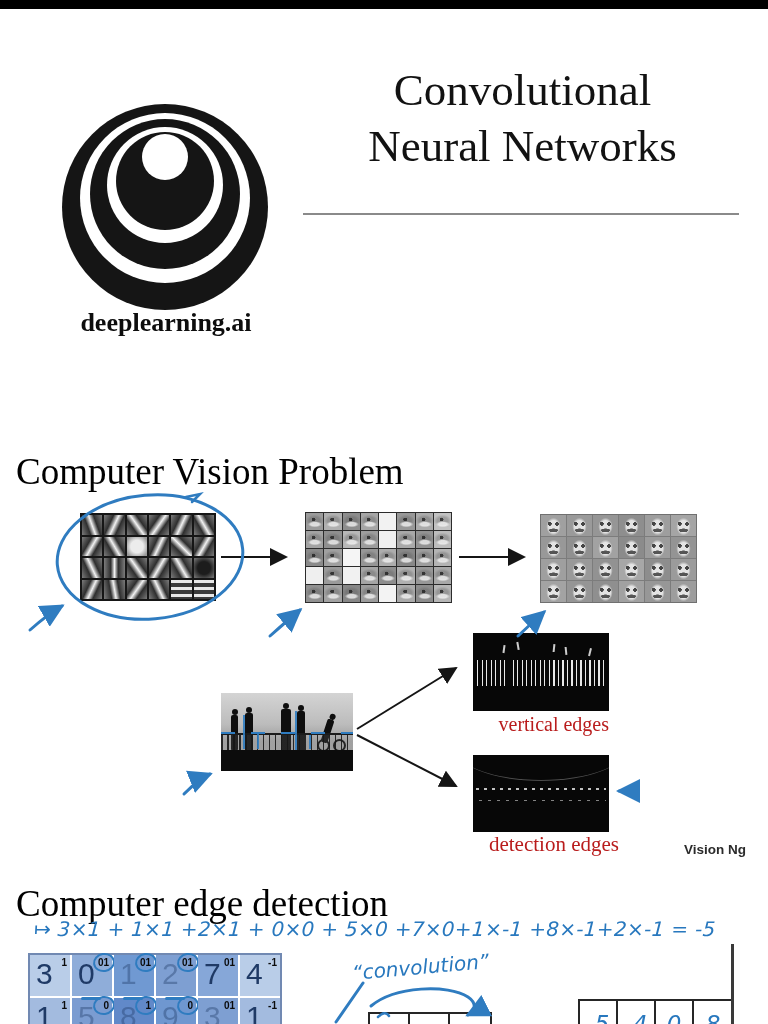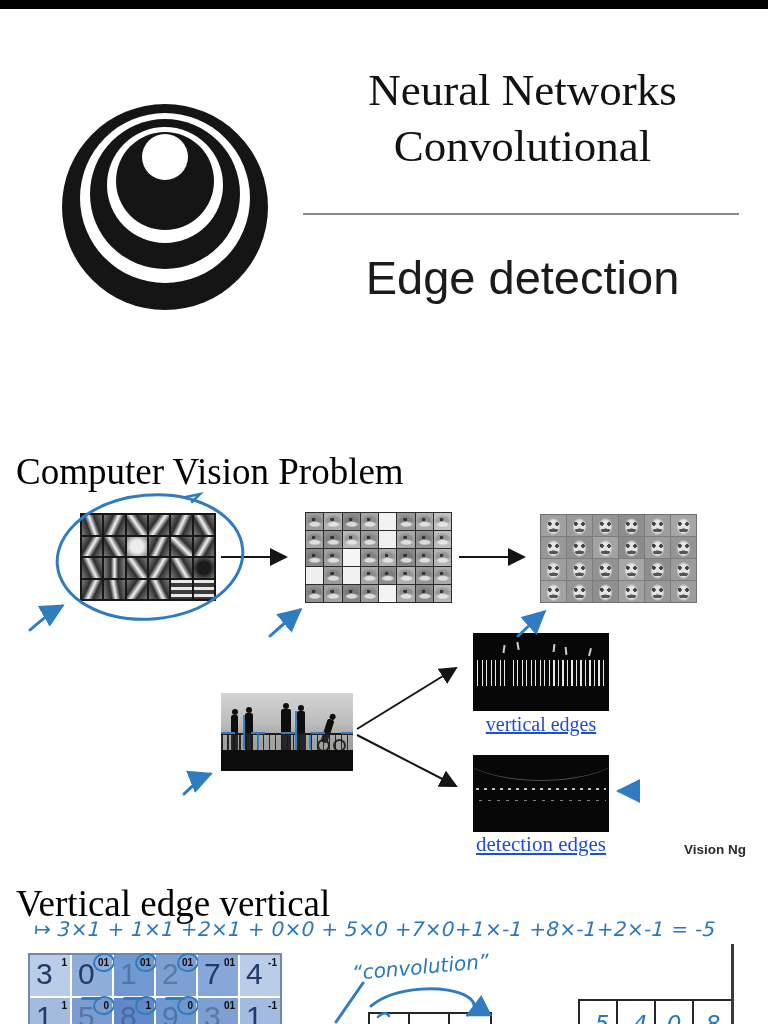--- a/index.html
+++ b/index.html
@@ -66,21 +66,21 @@
   .vband{position:absolute;left:4px;right:4px;top:27px;height:26px;
       background:repeating-linear-gradient(90deg,rgba(255,255,255,.9) 0 1px,rgba(0,0,0,0) 1px 4.5px);}
   .speck{position:absolute;width:1.5px;height:8px;background:rgba(255,255,255,.8);}
   .himg{position:absolute;left:473px;top:755px;width:136px;height:77px;background:#070707;overflow:hidden;}
   .hline1{position:absolute;left:3px;right:3px;top:33px;height:1.5px;
       background:repeating-linear-gradient(90deg,rgba(255,255,255,.75) 0 3px,rgba(0,0,0,0) 3px 8px);}
   .hline2{position:absolute;left:6px;right:3px;top:45px;height:1px;
       background:repeating-linear-gradient(90deg,rgba(255,255,255,.5) 0 3px,rgba(0,0,0,0) 3px 9px);}
   .harc{position:absolute;left:-20px;right:-20px;top:-45px;height:70px;border-radius:50%;
       border-bottom:1.5px solid rgba(255,255,255,.28);}
-  .elabel{position:absolute;text-align:center;font-family:"Liberation Serif",serif;color:#1d4ed8;text-decoration:underline;}
+  .elabel{position:absolute;text-align:right;font-family:"Liberation Serif",serif;color:#b91c1c;}
   .credit{position:absolute;left:684px;top:842px;font-size:13.5px;font-weight:600;color:#2b2b2b;}
 
   
   .ink{color:#2878be;font-style:italic;font-family:"DejaVu Sans",sans-serif;}
   .equation{position:absolute;left:34px;top:917px;width:720px;font-size:20px;letter-spacing:.3px;transform:skewX(-3deg);}
   .conv{position:absolute;left:352px;top:955px;font-size:20px;transform:rotate(-5deg);}
   .matrix{position:absolute;left:28px;top:953px;display:grid;grid-template-columns:repeat(6,40px);
       grid-auto-rows:41px;gap:2px;background:#fff;border:2px solid #7189b2;}
   .mcell{position:relative;box-sizing:border-box;}
   .mval{position:absolute;left:6px;top:2px;font-size:30px;color:#1f3a66;}
@@ -106,28 +106,28 @@
   <div class="topbar"></div>
 
   <div class="logo">
     <span class="lc1"></span>
     <span class="lc2"></span>
     <span class="lc3"></span>
     <span class="lc4"></span>
     <span class="lc5"></span>
     <span class="lc6"></span>
   </div>
+  <div class="logo-label">deeplearning.ai</div>
 
   <div class="title">
+    <div>Convolutional</div>
     <div>Neural Networks</div>
-    <div>Convolutional</div>
   </div>
   <div class="divider"></div>
   <div class="subtitle">
-    <div>Edge detection</div>
   </div>
 
   <div class="h2a">Computer Vision Problem</div>
 
   <div class="fgrid">
       <div style="background: linear-gradient(70deg, rgb(124, 124, 124) 0%, rgb(46, 46, 46) 32%, rgb(242, 242, 242) 50%, rgb(46, 46, 46) 68%, rgb(124, 124, 124) 100%);"></div>
       <div style="background: linear-gradient(115deg, rgb(124, 124, 124) 0%, rgb(46, 46, 46) 32%, rgb(242, 242, 242) 50%, rgb(46, 46, 46) 68%, rgb(124, 124, 124) 100%);"></div>
       <div style="background: linear-gradient(55deg, rgb(124, 124, 124) 0%, rgb(46, 46, 46) 32%, rgb(242, 242, 242) 50%, rgb(46, 46, 46) 68%, rgb(124, 124, 124) 100%);"></div>
       <div style="background: linear-gradient(125deg, rgb(124, 124, 124) 0%, rgb(46, 46, 46) 32%, rgb(242, 242, 242) 50%, rgb(46, 46, 46) 68%, rgb(124, 124, 124) 100%);"></div>
       <div style="background: linear-gradient(115deg, rgb(124, 124, 124) 0%, rgb(46, 46, 46) 32%, rgb(242, 242, 242) 50%, rgb(46, 46, 46) 68%, rgb(124, 124, 124) 100%);"></div>
@@ -249,21 +249,21 @@
 
   <div class="himg">
     <span class="harc"></span>
     <span class="hline1"></span>
     <span class="hline2"></span>
   </div>
   <div class="elabel" style="left:463px;top:832px;width:156px;font-size:21px">detection edges</div>
 
   <div class="credit">Vision Ng</div>
 
-  <div class="h3a">Vertical edge vertical</div>
+  <div class="h3a">Computer edge detection</div>
 
   <div class="equation ink">
     <span>↦</span>
     <span>3×1 + 1×1 +2×1 + 0×0 + 5×0 +7×0+1×-1 +8×-1+2×-1 = -5</span>
   </div>
 
   <div class="matrix">
       <div class="mcell" style="background: rgb(185, 205, 232);">
         <span class="mval">3</span>
         <span class="msup">1</span>

